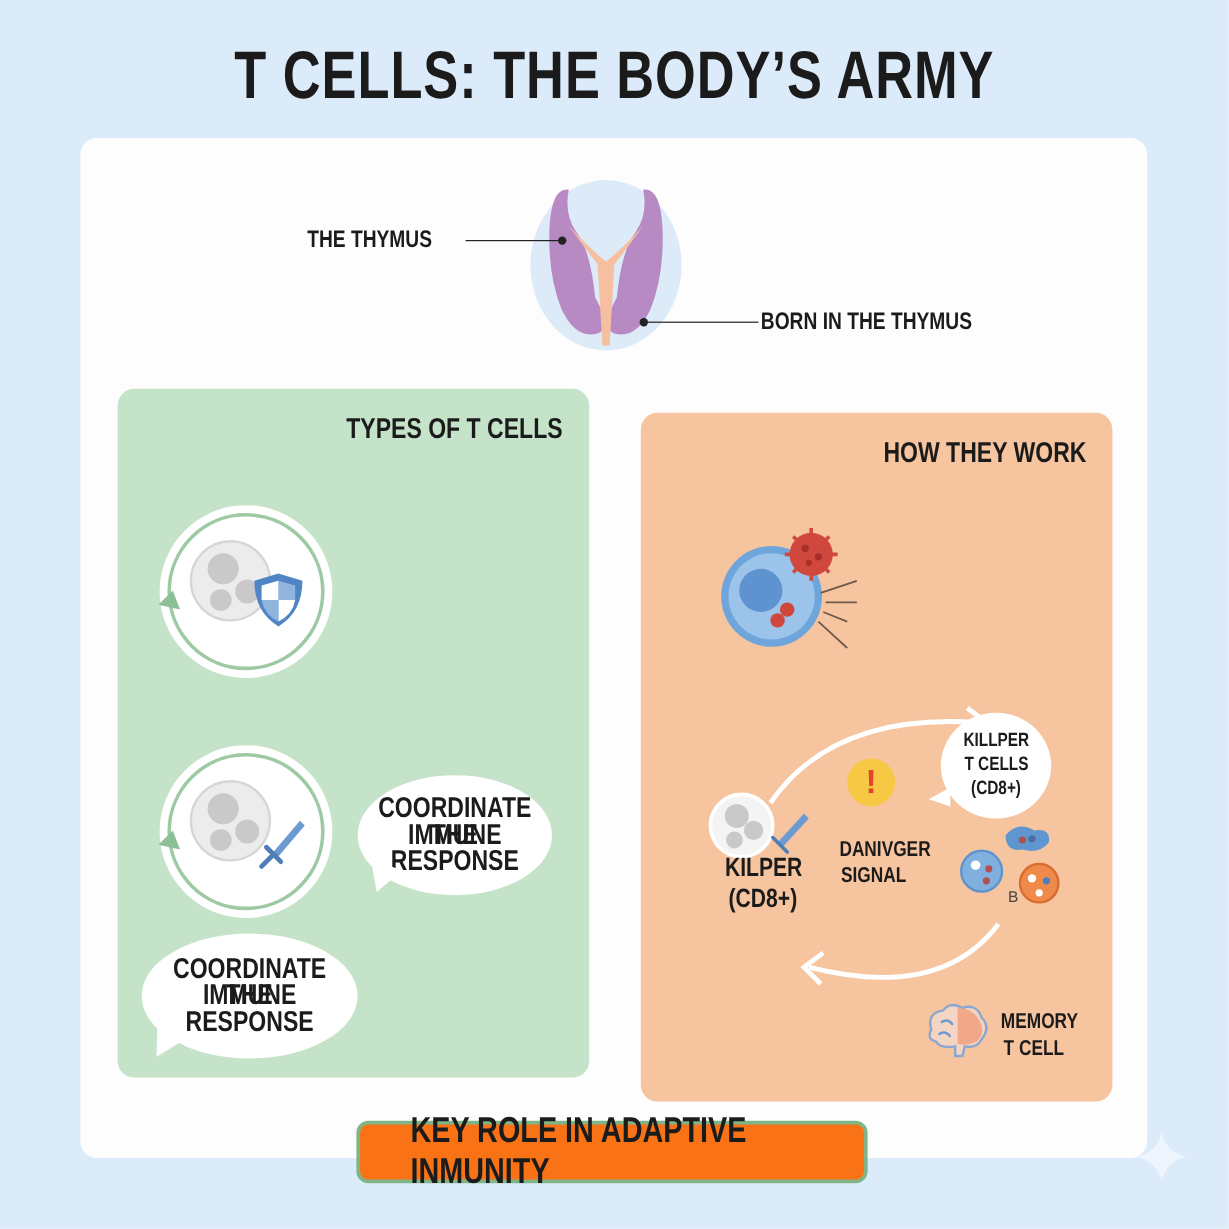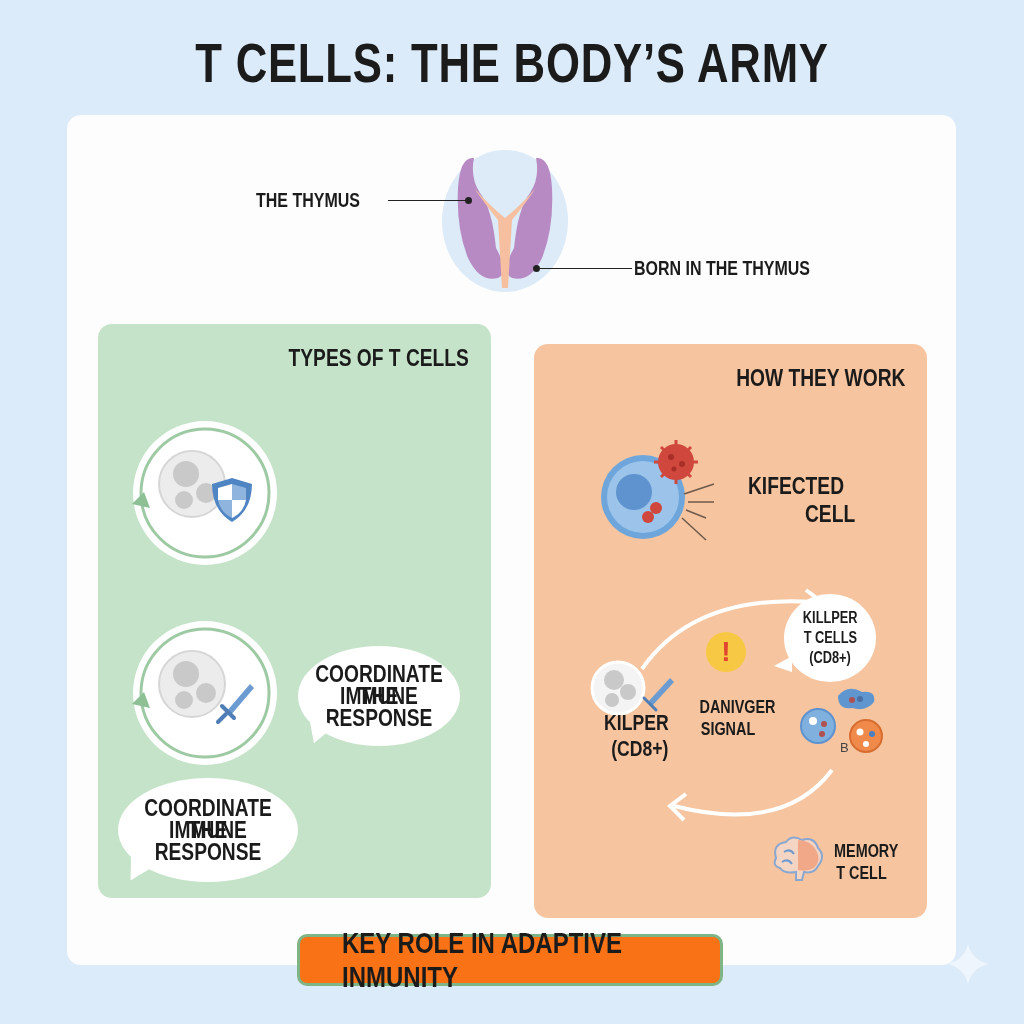--- a/index.html
+++ b/index.html
@@ -139,24 +139,20 @@
           <circle cx="76" cy="37" r="2.5" fill="#a82f27"></circle>
       </g>
       <g stroke="#6d5a4c" stroke-width="1.5">
         <line x1="86" y1="62" x2="116" y2="52"></line>
           <line x1="90" y1="70" x2="116" y2="70"></line>
         <line x1="88" y1="78" x2="108" y2="86"></line>
           <line x1="84" y1="86" x2="108" y2="108"></line>
       </g>
     </svg>
   </div>
-  <div class="abs label" style="left:214px;top:128px;font-size:24px;line-height:28px;">
-    <div class="sq">KIFECTED</div><br>
-    <div class="sq" style="margin-top:-22px;">CELL</div>
-  </div>
 
   <svg class="abs" style="left:50px;top:230px;" width="300" height="260" viewBox="0 0 300 260">
     <path d="M58 95 Q110 20 230 28" fill="none" stroke="#fff" stroke-width="4"></path>
     <path d="M222 16 L238 28 L222 40" fill="none" stroke="#fff" stroke-width="4"></path>
     <path d="M248 196 Q200 260 90 232" fill="none" stroke="#fff" stroke-width="4"></path>
     <path d="M102 220 L86 232 L100 246" fill="none" stroke="#fff" stroke-width="4"></path>
   </svg>
 
   <div class="bubble" style="left:250px;top:250px;width:92px;height:88px;font-size:16px;line-height:20px;">
     <div><div class="sqc">KILLPER</div><br><div class="sqc" style="margin-top:-20px;">T CELLS</div><br><div class="sqc" style="margin-top:-20px;">(CD8+)</div></div>
@@ -176,21 +172,21 @@
       <circle cx="28" cy="28" r="26" fill="#f4f4f4" stroke="#fff" stroke-width="3"></circle>
       <circle cx="24" cy="20" r="10" fill="#c9c9c9"></circle>
         <circle cx="38" cy="32" r="8" fill="#c9c9c9"></circle>
         <circle cx="22" cy="40" r="7" fill="#c9c9c9"></circle>
       <g>
         <path d="M80 18 L58 42 L62 46 L84 22Z" fill="#6c9bd1"></path>
         <path d="M54 38 L66 50" stroke="#4f7db5" stroke-width="3" stroke-linecap="round"></path>
       </g>
     </svg>
   </div>
-  <div class="abs label" style="left:62px;top:366px;width:80px;text-align:right;font-size:22px;line-height:26px;">
+  <div class="abs label" style="left:62px;top:366px;width:80px;text-align:center;font-size:22px;line-height:26px;">
     <div class="sqc">KILPER</div><br>
     <div class="sqc" style="margin-top:-26px;">(CD8+)</div>
   </div>
 
   <div class="abs" style="left:262px;top:340px;width:100px;height:90px;">
     <svg width="100" height="90" viewBox="0 0 100 90">
       <path d="M42 12 Q52 0 66 8 Q80 6 78 18 Q70 28 56 24 Q42 26 42 12Z" fill="#5f96cf"></path>
       <circle cx="56" cy="16" r="3" fill="#b05050"></circle>
         <circle cx="64" cy="15" r="3" fill="#4b6fa3"></circle>
       <circle cx="22" cy="42" r="17" fill="#7fb0de" stroke="#5e93cf" stroke-width="2"></circle>

